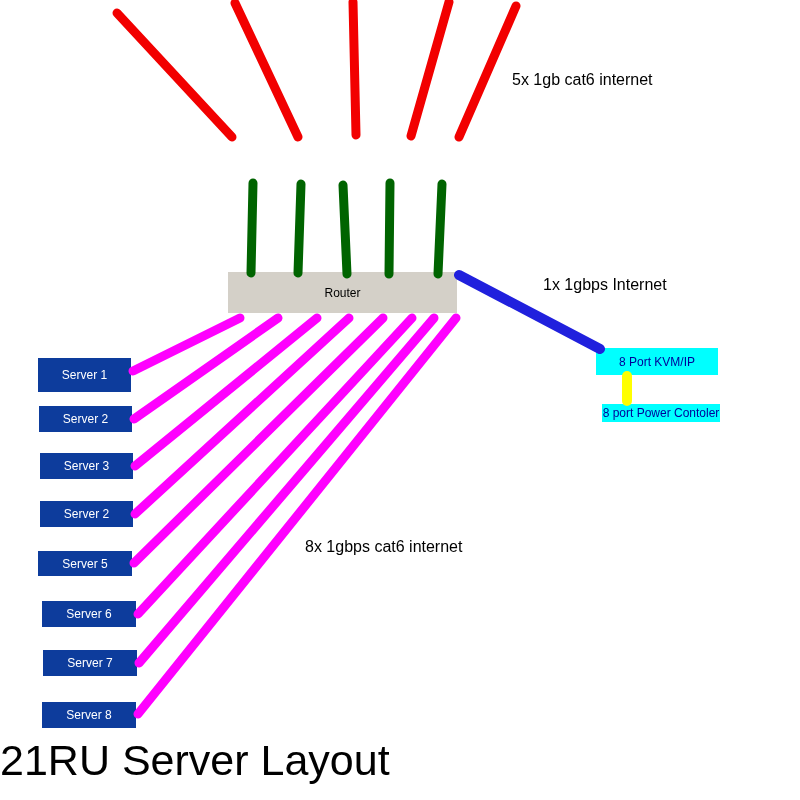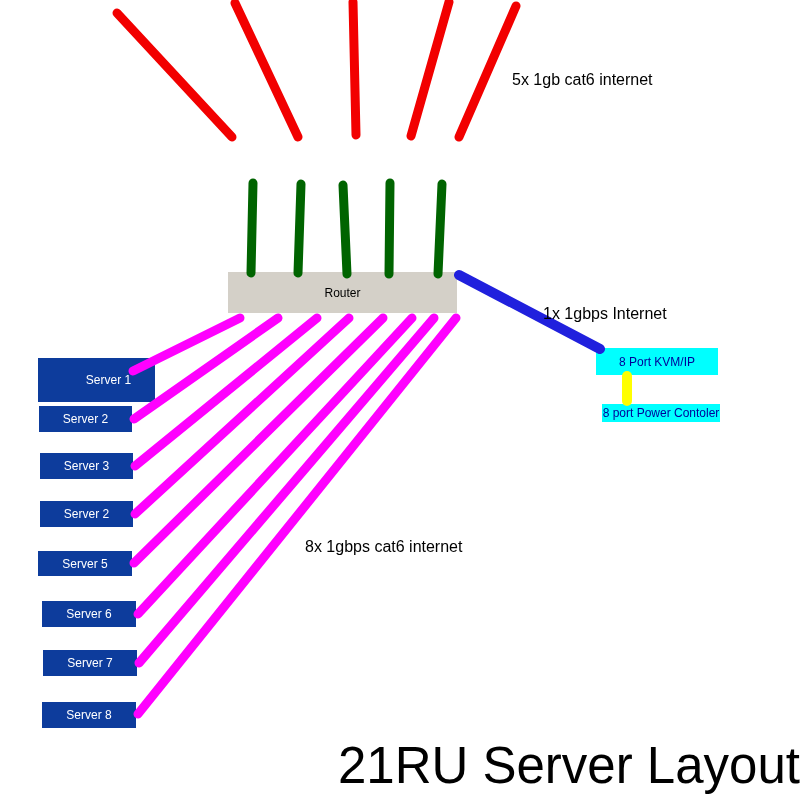--- a/index.html
+++ b/index.html
@@ -22,46 +22,46 @@
     z-index: 1;
   }
   .gray-node   { background: var(--c-node_gray);   color: var(--c-text_black); }
   .server-node { background: var(--c-server_blue); color: var(--c-server_text); }
   .cyan-node   { background: var(--c-cyan_node);   color: var(--c-cyan_text); }
 
   .fw    { left: 229px; top: 140px; width: 228px; height: 42px; }
   .rt    { left: 228px; top: 272px; width: 229px; height: 41px; }
   .kvm   { left: 596px; top: 348px; width: 122px; height: 27px; }
   .pwr   { left: 602px; top: 404px; width: 118px; height: 18px; }
-  .srv1  { left: 38px;  top: 358px; width: 93px;  height: 44px; padding-left: 24px; }
+  .srv1  { left: 38px;  top: 358px; width: 93px;  height: 34px; }
   .srv2  { left: 39px;  top: 406px; width: 93px;  height: 26px; }
   .srv3  { left: 40px;  top: 453px; width: 93px;  height: 26px; }
   .srv4  { left: 40px;  top: 501px; width: 93px;  height: 26px; }
   .srv5  { left: 38px;  top: 551px; width: 94px;  height: 25px; text-align: right; }
   .srv6  { left: 42px;  top: 601px; width: 94px;  height: 26px; }
   .srv7  { left: 43px;  top: 650px; width: 94px;  height: 26px; }
   .srv8  { left: 42px;  top: 702px; width: 94px;  height: 26px; }
 
   .float-label {
     position: absolute;
     font-size: 16px;
     color: var(--c-text_black);
     white-space: nowrap;
     z-index: 3;
   }
   .lbl-uplinks { left: 512px; top: 71px; }
-  .lbl-inet    { left: 543px; top: 305px; }
+  .lbl-inet    { left: 543px; top: 276px; }
   .lbl-srv     { left: 305px; top: 538px; }
 
   .diagram-title {
     position: absolute;
     left: 0; right: 0;
     top: 736px;
-    text-align: right;
-    font-size: 51px;
+    text-align: left;
+    font-size: 43px;
     color: var(--c-text_black);
     z-index: 3;
   }
 
   svg.cables {
     position: absolute;
     left: 0; top: 0;
     width: 800px; height: 800px;
     z-index: 2;
     pointer-events: none;

